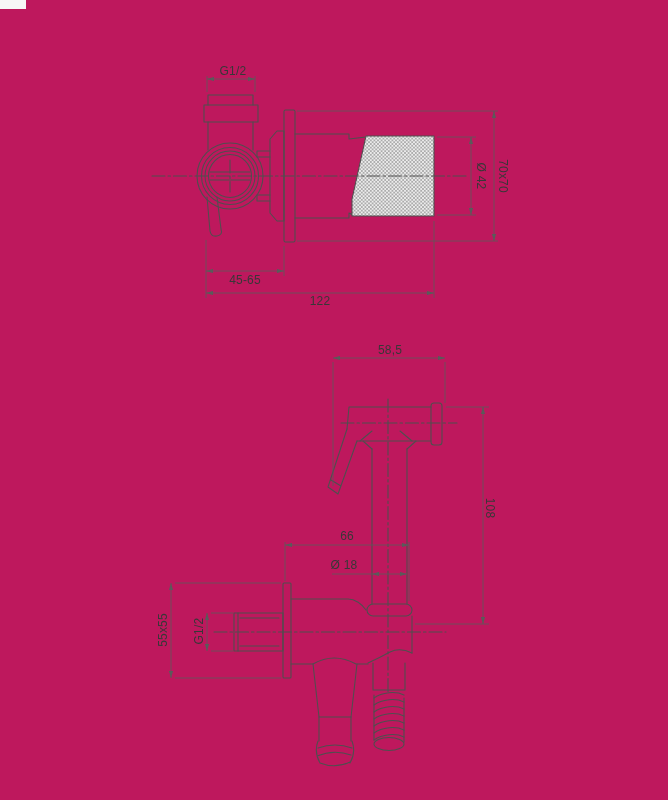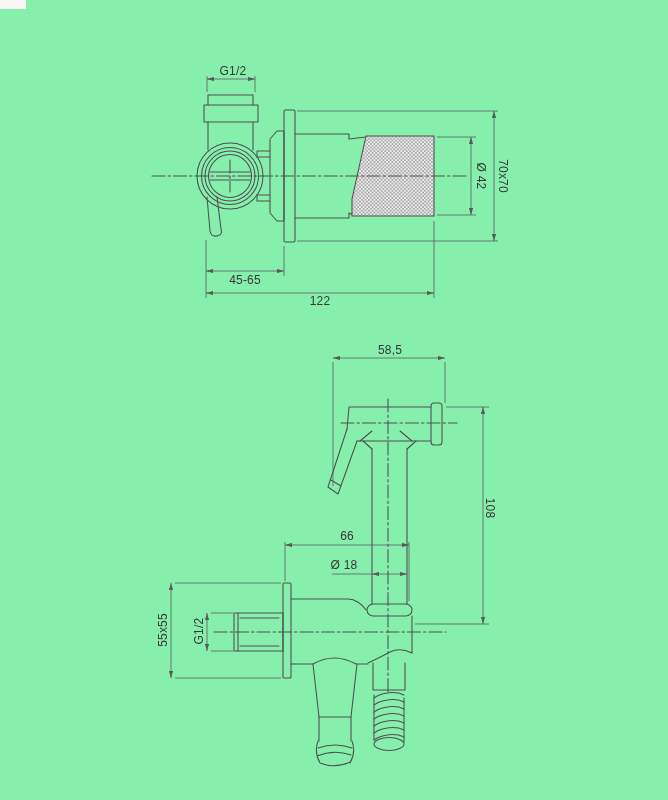--- a/index.html
+++ b/index.html
@@ -1,18 +1,18 @@
 <!DOCTYPE html>
 <html><head>
 <meta charset="utf-8">
 <style>
   html,body { margin:0; padding:0; background:#e9e9e9; }
   .page {
     position:relative; width:668px; height:800px; margin:0 auto;
-    background:#86efac; overflow:hidden;
+    background:#be185d; overflow:hidden;
     font-family:"Liberation Sans", sans-serif;
   }
   svg { display:block; }
   
   .shape path,.shape rect,.shape circle,.shape ellipse,.shape polygon,.shape line,.shape polyline {
     fill:none; stroke-linecap:round; stroke-linejoin:round; stroke-width:1.05;
   }
   .dims path,.dims line { fill:none; stroke-width:0.8; }
   .dims text { stroke:none; font-size:12px; font-family:"Liberation Sans", sans-serif; letter-spacing:0.2px; }
   .center-line { stroke-dasharray:13 3 2.5 3; stroke-width:0.75; }

